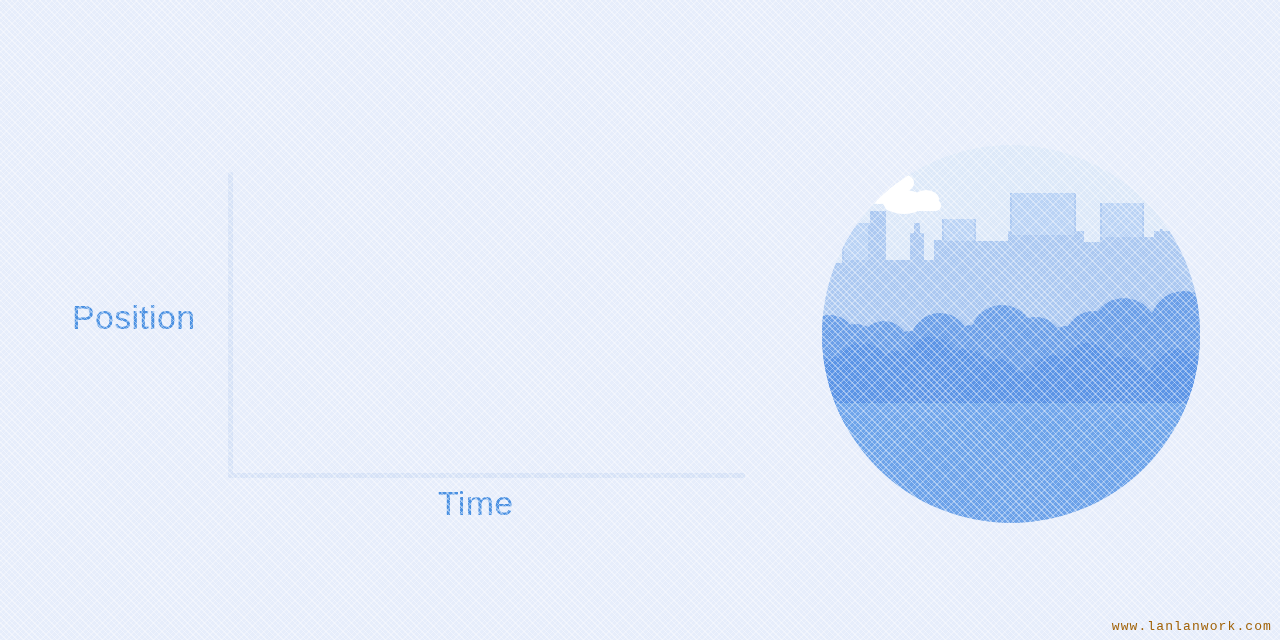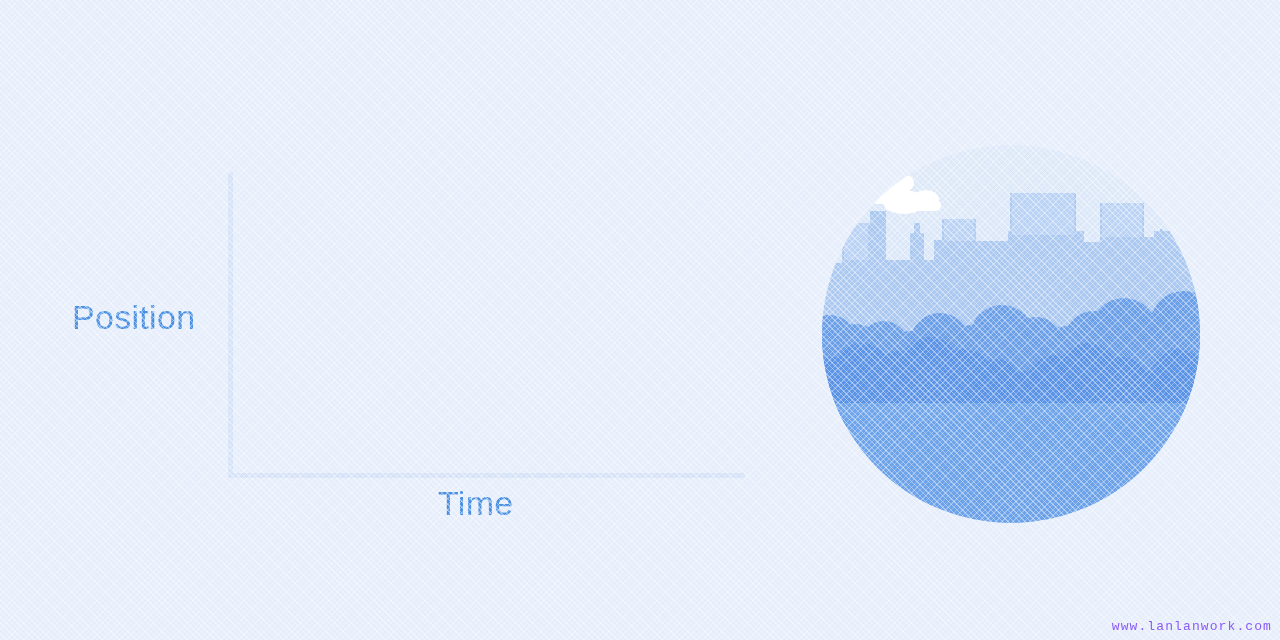--- a/index.html
+++ b/index.html
@@ -93,21 +93,21 @@
     display: block;
     width: 378px;
     height: 378px;
   }
 
   
   #watermark {
     position: absolute;
     right: 8px;
     bottom: 6px;
-    color: #8b5cf6;
+    color: #a16207;
     font-family: "Liberation Mono", "DejaVu Sans Mono", monospace;
     font-size: 13px;
     letter-spacing: 1.1px;
     z-index: 60;
     white-space: nowrap;
   }
 </style>
 </head>
 <body>
 

